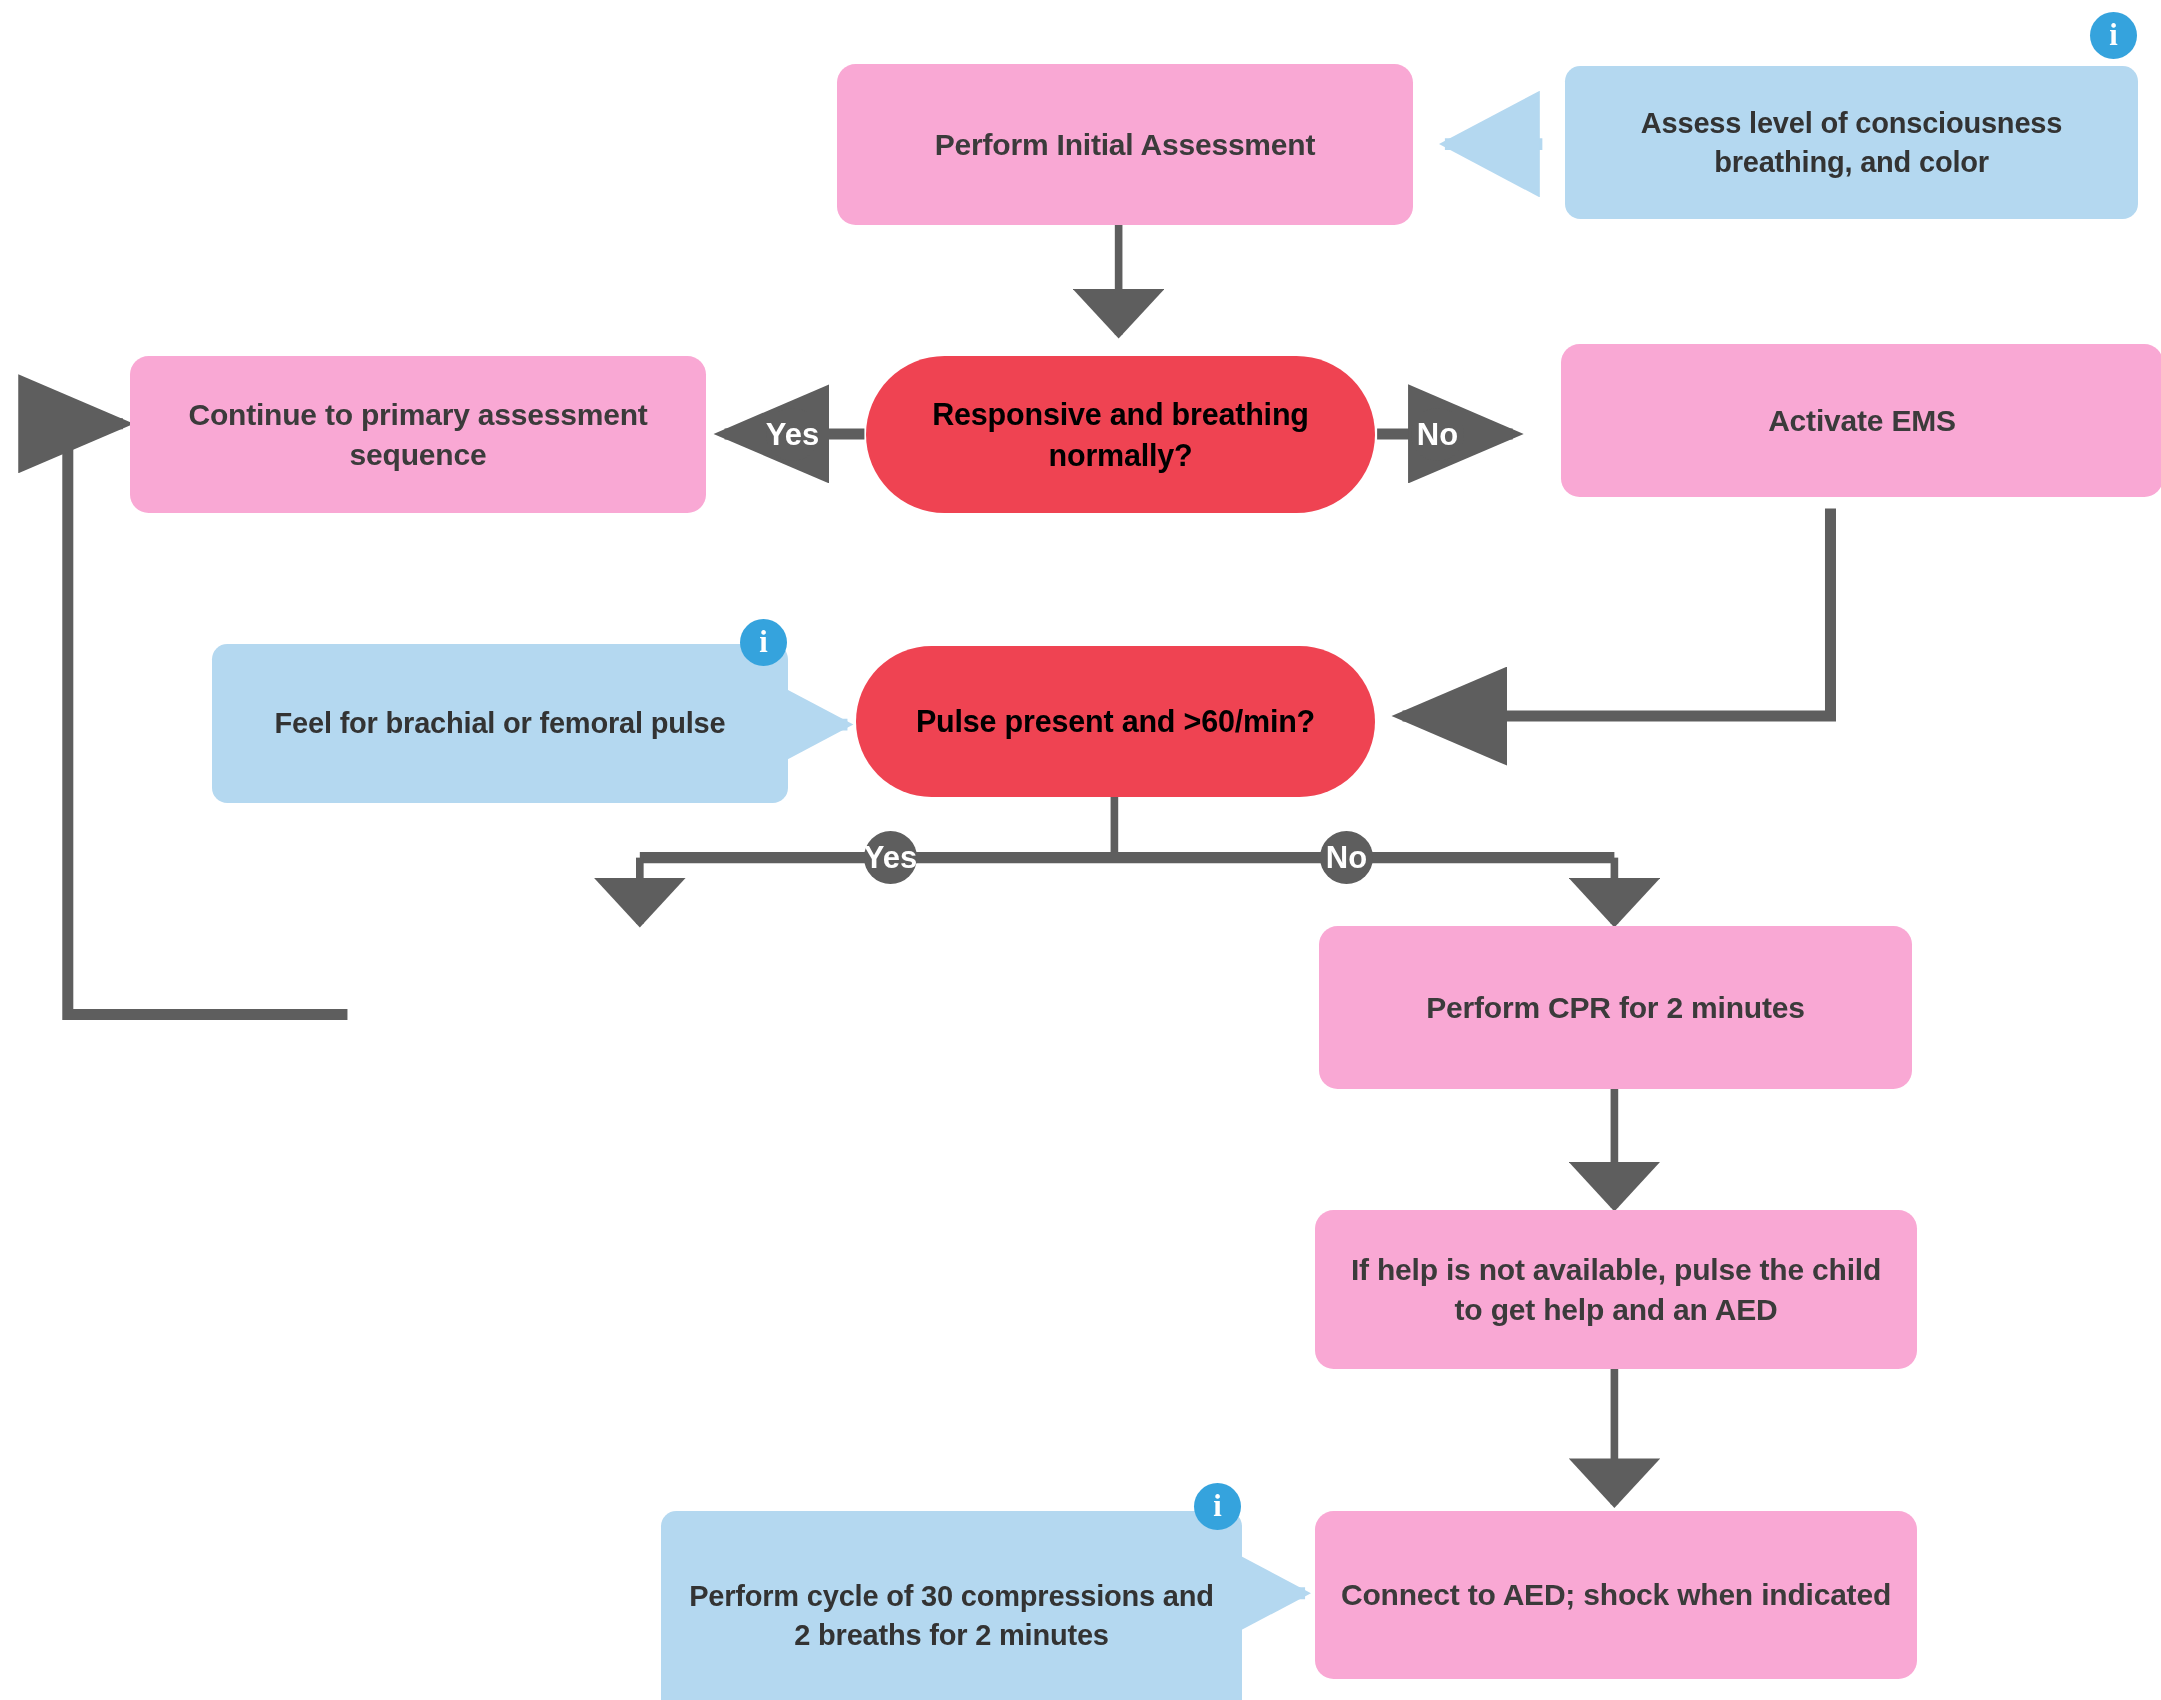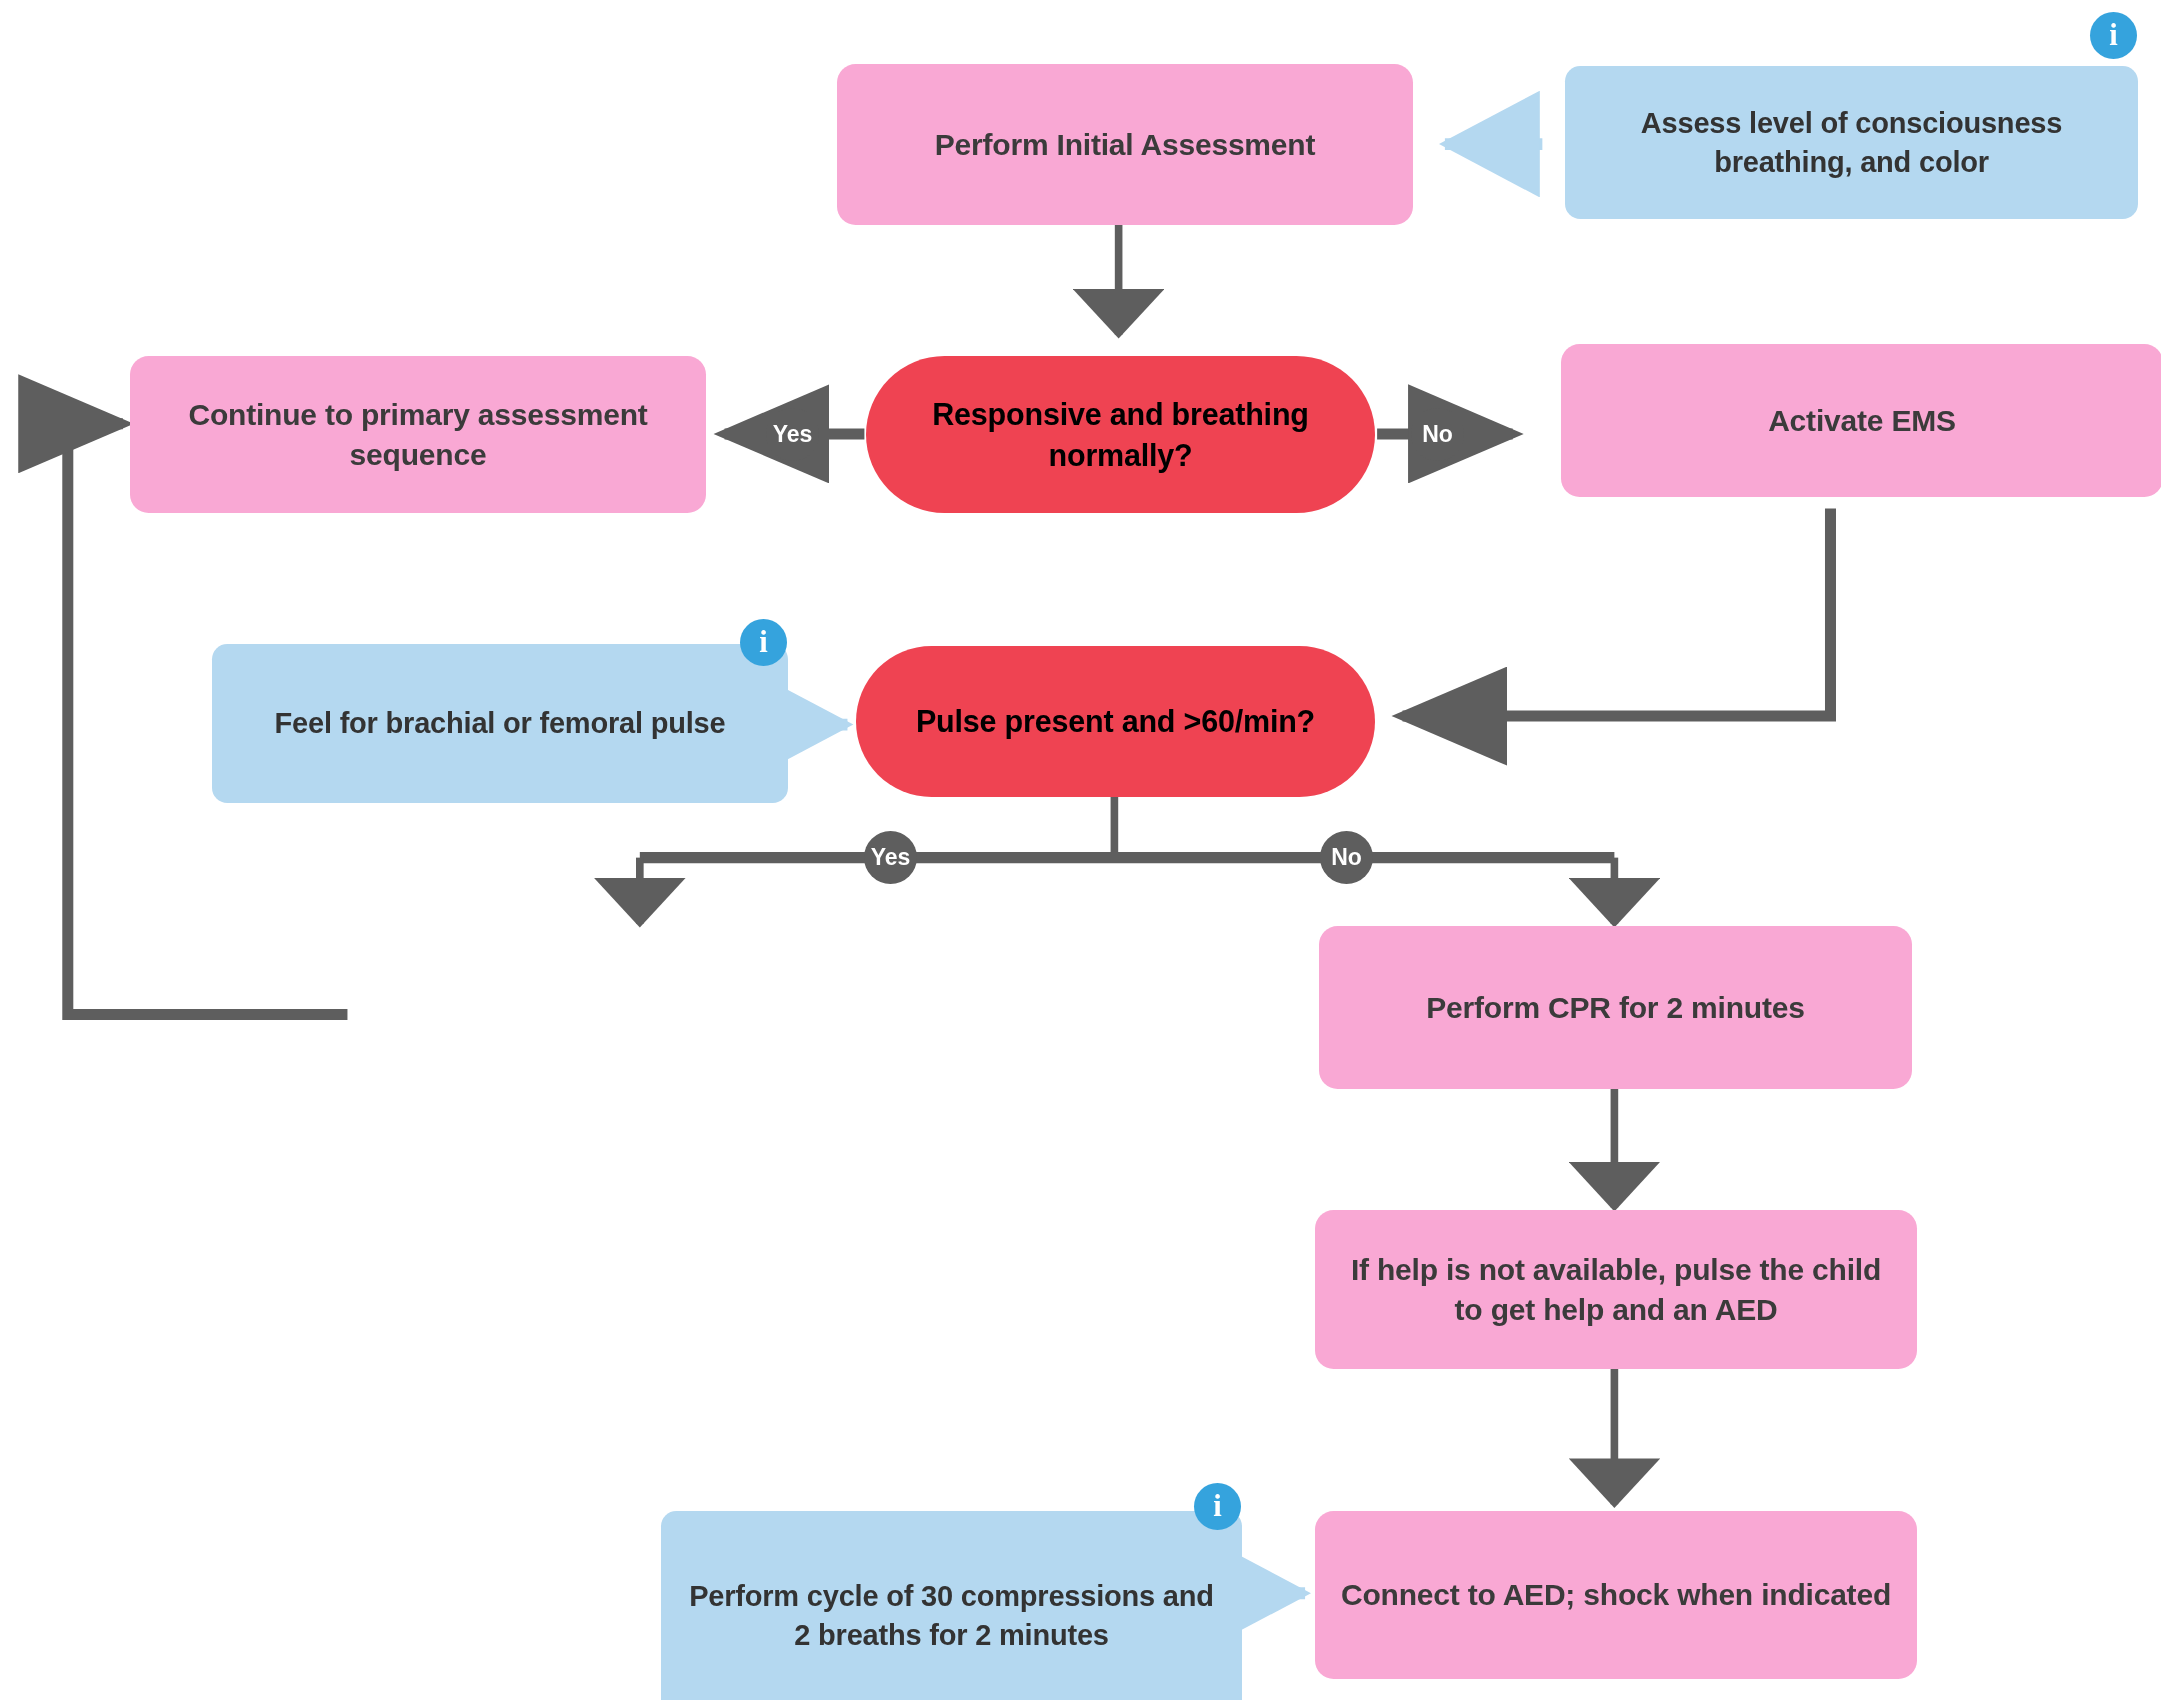--- a/index.html
+++ b/index.html
@@ -70,21 +70,21 @@
     line-height: 1;
     z-index: 40;
   }
   .edge-label {
     position: absolute;
     width: 53px;
     height: 53px;
     border-radius: 50%;
     background: #5e5e5e;
     color: #ffffff;
-    font-size: 23px;
+    font-size: 31px;
     font-weight: bold;
     display: flex;
     align-items: center;
     justify-content: center;
     z-index: 30;
     font-family: "Liberation Sans", sans-serif;
   }
   .node-label { display: block; }
 </style>
 </head>

